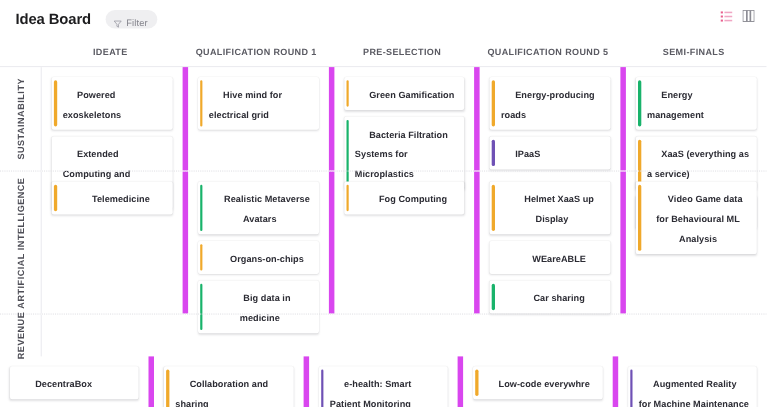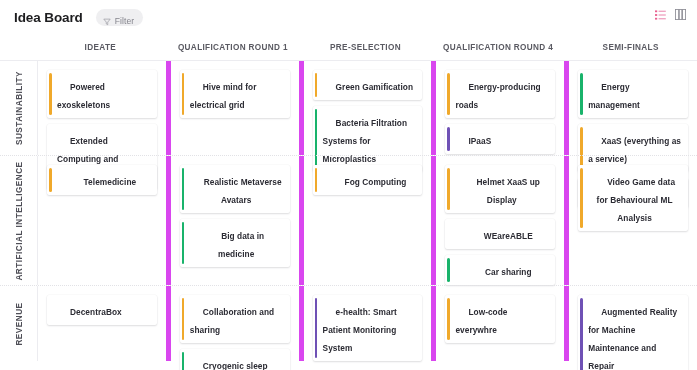--- a/index.html
+++ b/index.html
@@ -136,21 +136,21 @@
     color: #2b2b33;
     font-weight: bold;
     letter-spacing: .05px;
     word-wrap: break-word;
     padding-left: 13px;
   }
 
   
   .row-0 { height: 95px; }
   .row-1 { height: 130px; text-align: center; }
-  .row-2 { height: 76px; }
+  .row-2 { height: 76px; flex-direction: column; }
 </style>
 </head>
 <body>
 
 <div id="app">
 
   <div class="header">
     <div class="board-title">Idea Board</div>
 
     <div class="filter-pill">
@@ -181,21 +181,21 @@
         </svg>
       </span>
     </div>
   </div>
 
   <div class="board">
     <div class="col-header-row">
       <div class="col-header">IDEATE</div>
       <div class="col-header">QUALIFICATION ROUND 1</div>
       <div class="col-header">PRE-SELECTION</div>
-      <div class="col-header">QUALIFICATION ROUND 4</div>
+      <div class="col-header">QUALIFICATION ROUND 5</div>
       <div class="col-header">SEMI-FINALS</div>
     </div>
 
     <div class="rows" id="rows-container">
         <div class="row row-0">
           <div class="row-label-cell">
             <div class="row-label">SUSTAINABILITY</div>
           </div>
           <div class="cells">
             <div class="cell">
@@ -223,20 +223,21 @@
         <div class="row row-1">
           <div class="row-label-cell">
             <div class="row-label">ARTIFICIAL INTELLIGENCE</div>
           </div>
           <div class="cells">
             <div class="cell">
               <div class="card"><span class="bar" style="background: rgb(240, 169, 43);"></span><span class="txt">Telemedicine</span></div>
             </div>
             <div class="cell">
               <div class="card"><span class="bar" style="background: rgb(25, 179, 107);"></span><span class="txt">Realistic Metaverse Avatars</span></div>
+              <div class="card"><span class="bar" style="background: rgb(240, 169, 43);"></span><span class="txt">Organs-on-chips</span></div>
               <div class="card"><span class="bar" style="background: rgb(25, 179, 107);"></span><span class="txt">Big data in medicine</span></div>
             </div>
             <div class="cell">
               <div class="card"><span class="bar" style="background: rgb(240, 169, 43);"></span><span class="txt">Fog Computing</span></div>
             </div>
             <div class="cell">
               <div class="card"><span class="bar" style="background: rgb(240, 169, 43);"></span><span class="txt">Helmet XaaS up Display</span></div>
               <div class="card"><span class="bar" style="background: transparent;"></span><span class="txt">WEareABLE</span></div>
               <div class="card"><span class="bar" style="background: rgb(25, 179, 107);"></span><span class="txt">Car sharing</span></div>
             </div>

